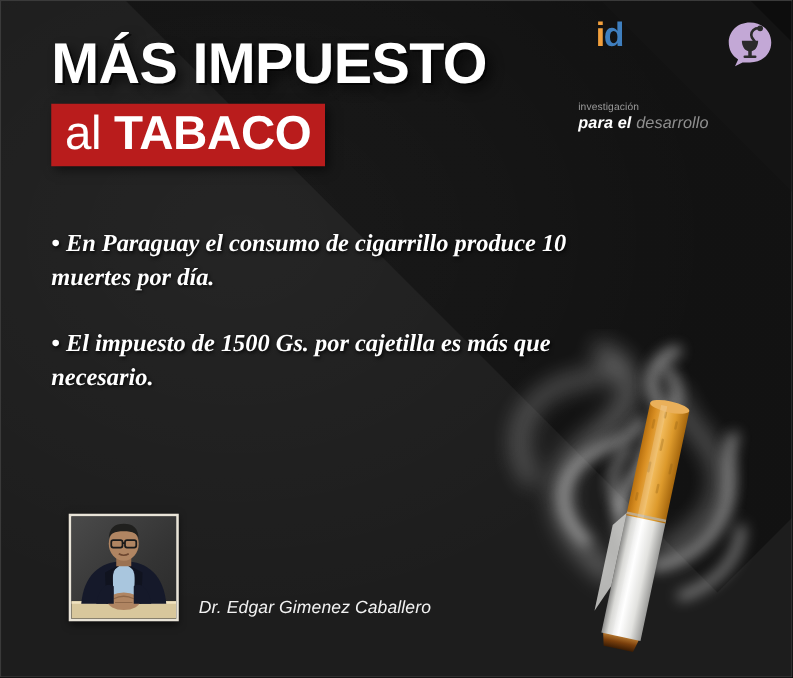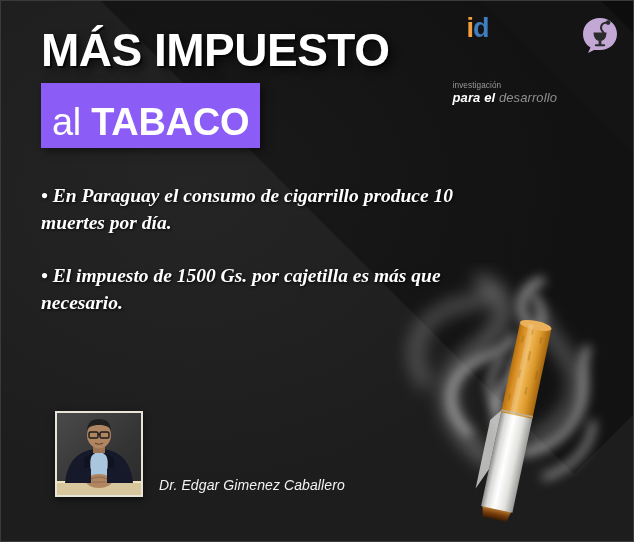--- a/index.html
+++ b/index.html
@@ -65,21 +65,21 @@
     background: radial-gradient(ellipse at 30% 35%, rgba(255,255,255,0.035) 0%, rgba(0,0,0,0) 62%);
   }
 
   
   .logo-zone {
     position: absolute;
     top: 14px;
     right: 14px;
     display: flex;
     align-items: flex-start;
-    gap: 24px;
+    gap: 14px;
     z-index: 30;
   }
   .id-logo {
     display: flex;
     flex-direction: column;
     align-items: flex-start;
     line-height: 1;
   }
   .id-mark {
     font-size: 27px;
@@ -119,22 +119,22 @@
     font-size: 46px;
     font-weight: bold;
     color: #ffffff;
     letter-spacing: -0.5px;
     line-height: 1;
     text-shadow: 2px 2px 0 rgba(0,0,0,0.55), 5px 5px 9px rgba(0,0,0,0.6);
     white-space: nowrap;
   }
   .h-line2-wrap {
     display: inline-block;
-    background: #8b5cf6;
-    padding: 20px 11px 7px 11px;
+    background: #b91c1c;
+    padding: 5px 11px 7px 11px;
     margin-top: 10px;
     box-shadow: 3px 3px 8px rgba(0,0,0,0.5);
   }
   .h-line2 {
     font-size: 38px;
     color: #ffffff;
     line-height: 1;
     letter-spacing: -0.3px;
     white-space: nowrap;
   }

